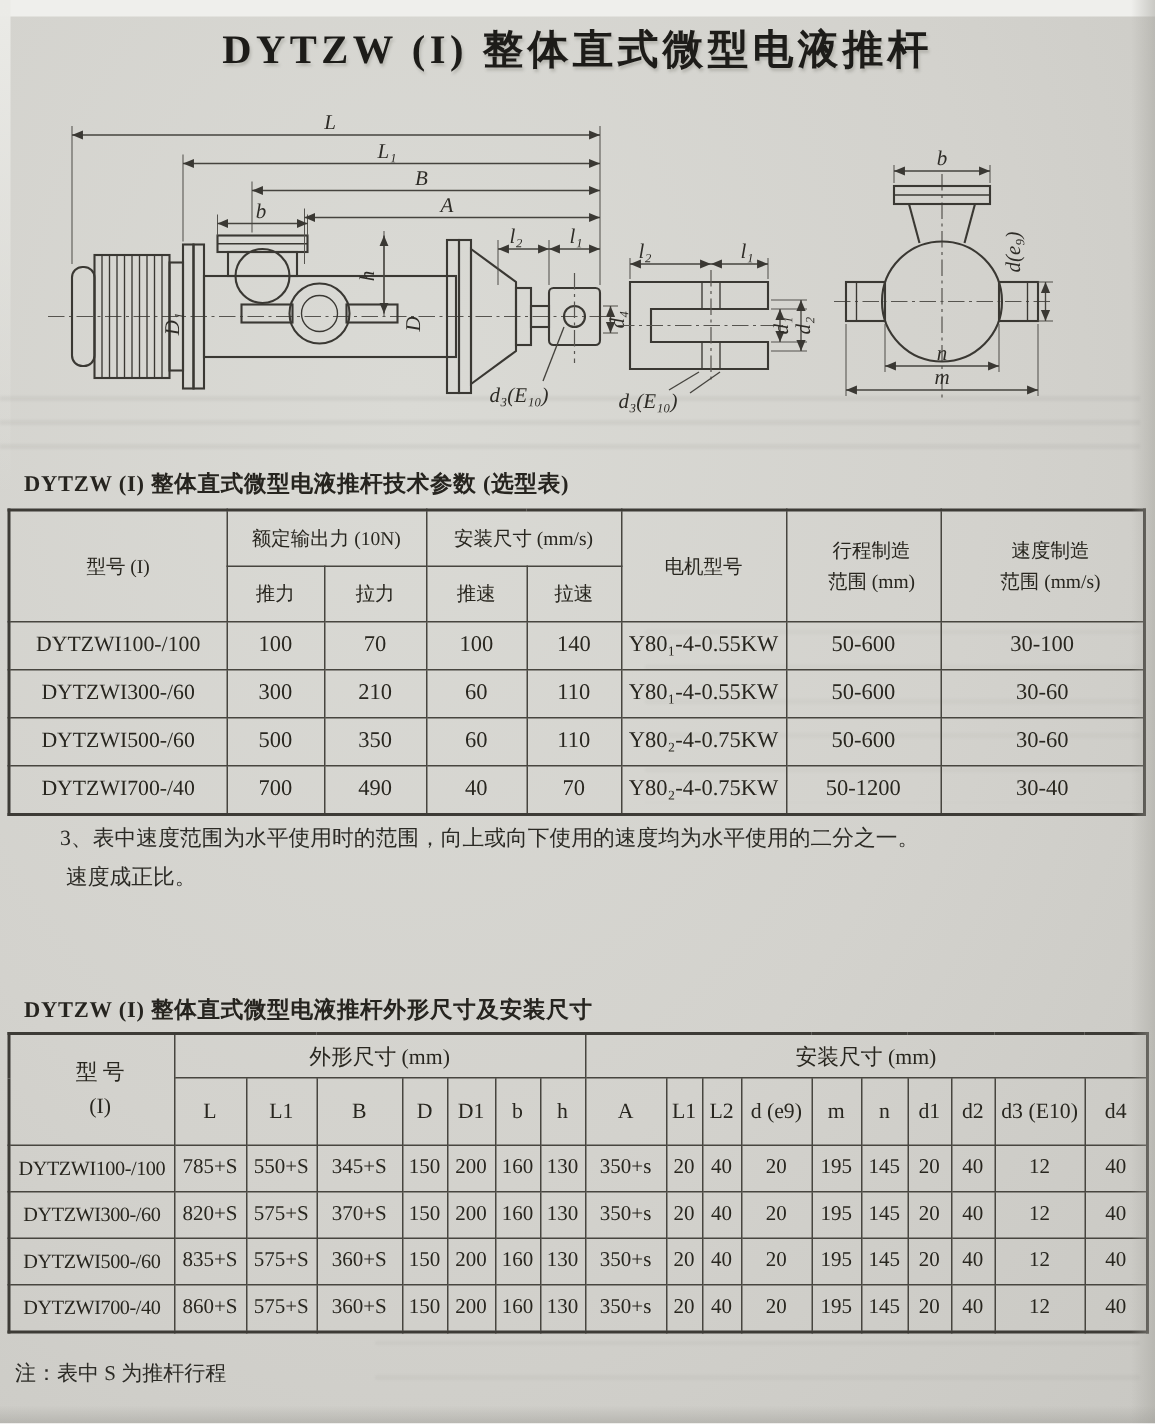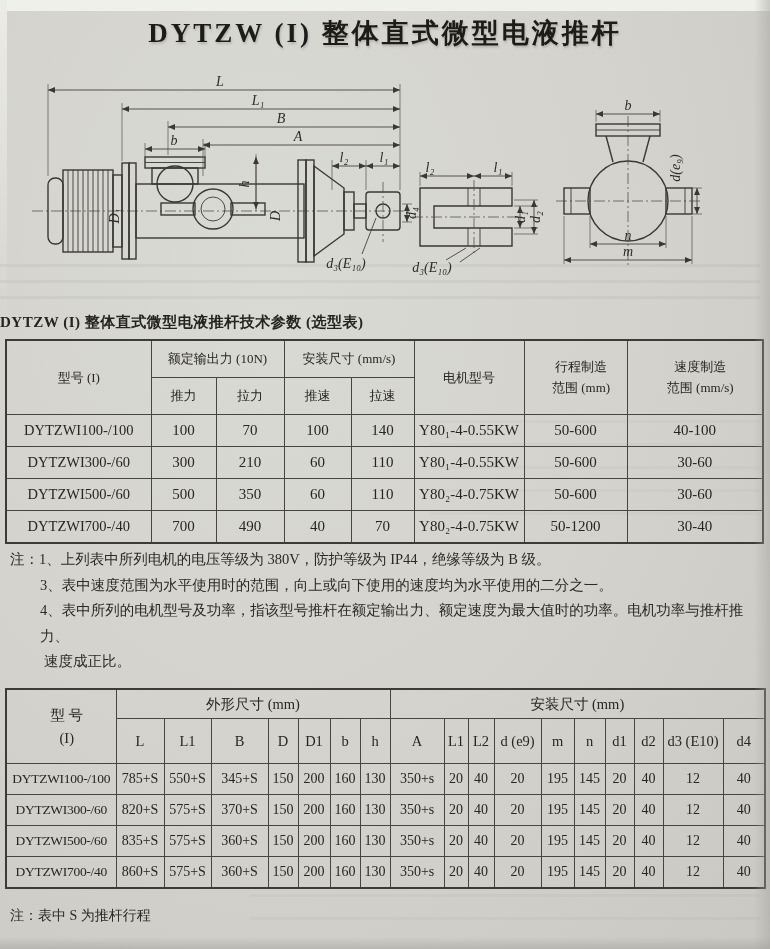--- a/index.html
+++ b/index.html
@@ -25,21 +25,21 @@
   
   #drw{position:absolute;left:28px;top:76px;}
   .part{fill:none;stroke:#3a3833;stroke-width:1.4;}
   .thin{fill:none;stroke:#3a3833;stroke-width:.9;}
   .dim{stroke:#45433e;stroke-width:.9;fill:none;}
   .ext{stroke:#55534e;stroke-width:.7;fill:none;}
   .cl{stroke:#56544f;stroke-width:.8;fill:none;stroke-dasharray:11 3 2 3;}
   .dimtext{font:italic 14px "Liberation Serif","DejaVu Serif",serif;fill:#2e2c27;}
 
   
-  .tcap{position:absolute;left:0;font-size:15px;font-weight:600;color:#26241f;letter-spacing:.5px;}
+  .tcap{position:absolute;left:16px;font-size:15px;font-weight:600;color:#26241f;letter-spacing:.5px;}
   .notes{position:absolute;left:10px;top:547px;width:752px;font-size:14.5px;color:#2b2a25;}
   .notes div{line-height:25.5px;}
   .notes .ind{margin-left:30px;}
   .notes .ind2{margin-left:34px;}
   .footnote{position:absolute;left:10px;top:907px;font-size:14px;color:#2b2a25;}
 
   
   table{position:absolute;border-collapse:collapse;table-layout:fixed;background:transparent;}
   th,td{border:1.6px solid #47453f;text-align:center;vertical-align:middle;
         font-weight:normal;color:#28261f;padding:0 1px;overflow:hidden;}
@@ -253,21 +253,21 @@
     </thead>
     <tbody>
         <tr>
           <td class="c-model">DYTZWI100-/100</td>
           <td>100</td>
           <td>70</td>
           <td>100</td>
           <td>140</td>
           <td>Y80₁-4-0.55KW</td>
           <td>50-600</td>
-          <td>40-100</td>
+          <td>30-100</td>
         </tr>
         <tr>
           <td class="c-model">DYTZWI300-/60</td>
           <td>300</td>
           <td>210</td>
           <td>60</td>
           <td>110</td>
           <td>Y80₁-4-0.55KW</td>
           <td>50-600</td>
           <td>30-60</td>
@@ -289,26 +289,25 @@
           <td>40</td>
           <td>70</td>
           <td>Y80₂-4-0.75KW</td>
           <td>50-1200</td>
           <td>30-40</td>
         </tr>
       </tbody>
   </table>
 
   <div class="notes">
-    <div>注：1、上列表中所列电机的电压等级为 380V，防护等级为 IP44，绝缘等级为 B 级。</div>
     <div class="ind">3、表中速度范围为水平使用时的范围，向上或向下使用的速度均为水平使用的二分之一。</div>
-    <div class="ind">4、表中所列的电机型号及功率，指该型号推杆在额定输出力、额定速度为最大值时的功率。电机功率与推杆推力、</div>
     <div class="ind2">速度成正比。</div>
   </div>
 
+  <div class="tcap" style="top:664px;">DYTZW (I) 整体直式微型电液推杆外形尺寸及安装尺寸</div>
   <table id="t2">
     <colgroup>
       <col style="width:110px">
         <col style="width:48px">
         <col style="width:47px">
         <col style="width:57px">
       <col style="width:30px">
         <col style="width:32px">
         <col style="width:30px">
         <col style="width:30px">

